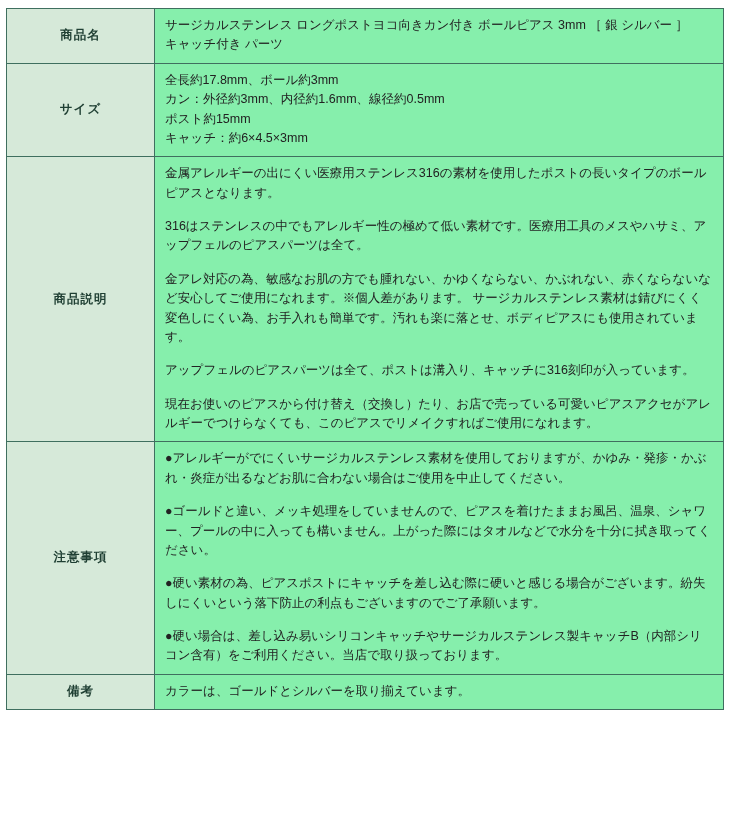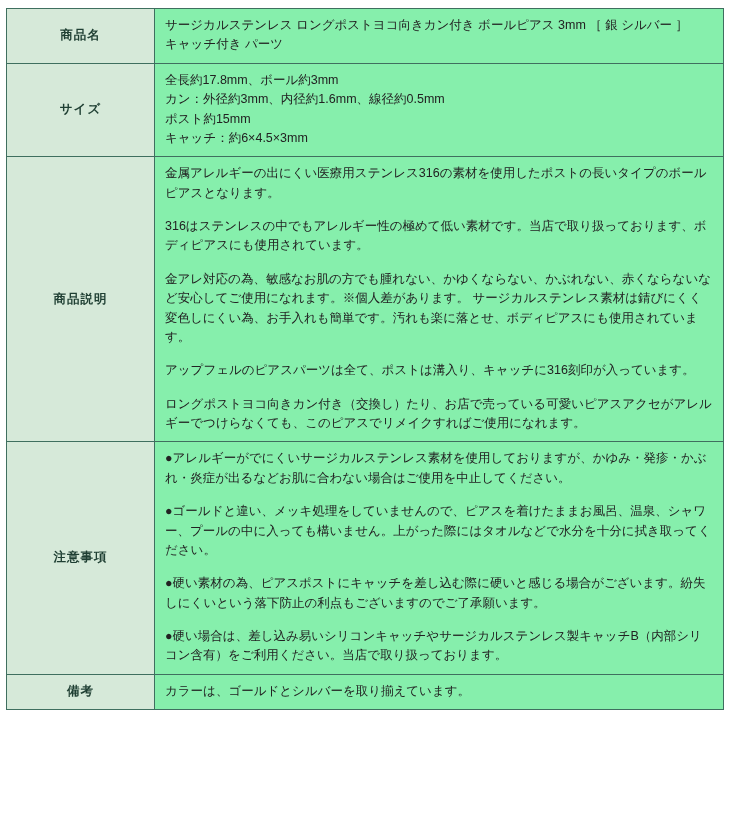--- a/index.html
+++ b/index.html
@@ -86,24 +86,24 @@
           <p>キャッチ：約6×4.5×3mm</p>
         </td>
       </tr>
 
 
 
       <tr>
         <th>商品説明</th>
         <td class="paras tall">
           <p>金属アレルギーの出にくい医療用ステンレス316の素材を使用したポストの長いタイプのボールピアスとなります。</p>
-          <p>316はステンレスの中でもアレルギー性の極めて低い素材です。当店で取り扱っております、ボディピアスにも使用されています。</p>
+          <p>316はステンレスの中でもアレルギー性の極めて低い素材です。医療用工具のメスやハサミ、アップフェルのピアスパーツは全て。</p>
           <p>金アレ対応の為、敏感なお肌の方でも腫れない、かゆくならない、かぶれない、赤くならないなど安心してご使用になれます。※個人差があります。 サージカルステンレス素材は錆びにくく変色しにくい為、お手入れも簡単です。汚れも楽に落とせ、ボディピアスにも使用されています。</p>
           <p>アップフェルのピアスパーツは全て、ポストは溝入り、キャッチに316刻印が入っています。</p>
-          <p>ロングポストヨコ向きカン付き（交換し）たり、お店で売っている可愛いピアスアクセがアレルギーでつけらなくても、このピアスでリメイクすればご使用になれます。</p>
+          <p>現在お使いのピアスから付け替え（交換し）たり、お店で売っている可愛いピアスアクセがアレルギーでつけらなくても、このピアスでリメイクすればご使用になれます。</p>
         </td>
       </tr>
 
       <tr>
         <th>注意事項</th>
         <td class="paras tall">
           <p>●アレルギーがでにくいサージカルステンレス素材を使用しておりますが、かゆみ・発疹・かぶれ・炎症が出るなどお肌に合わない場合はご使用を中止してください。</p>
           <p>●ゴールドと違い、メッキ処理をしていませんので、ピアスを着けたままお風呂、温泉、シャワー、プールの中に入っても構いません。上がった際にはタオルなどで水分を十分に拭き取ってください。</p>
           <p>●硬い素材の為、ピアスポストにキャッチを差し込む際に硬いと感じる場合がございます。紛失しにくいという落下防止の利点もございますのでご了承願います。</p>
           <p>●硬い場合は、差し込み易いシリコンキャッチやサージカルステンレス製キャッチB（内部シリコン含有）をご利用ください。当店で取り扱っております。</p>

